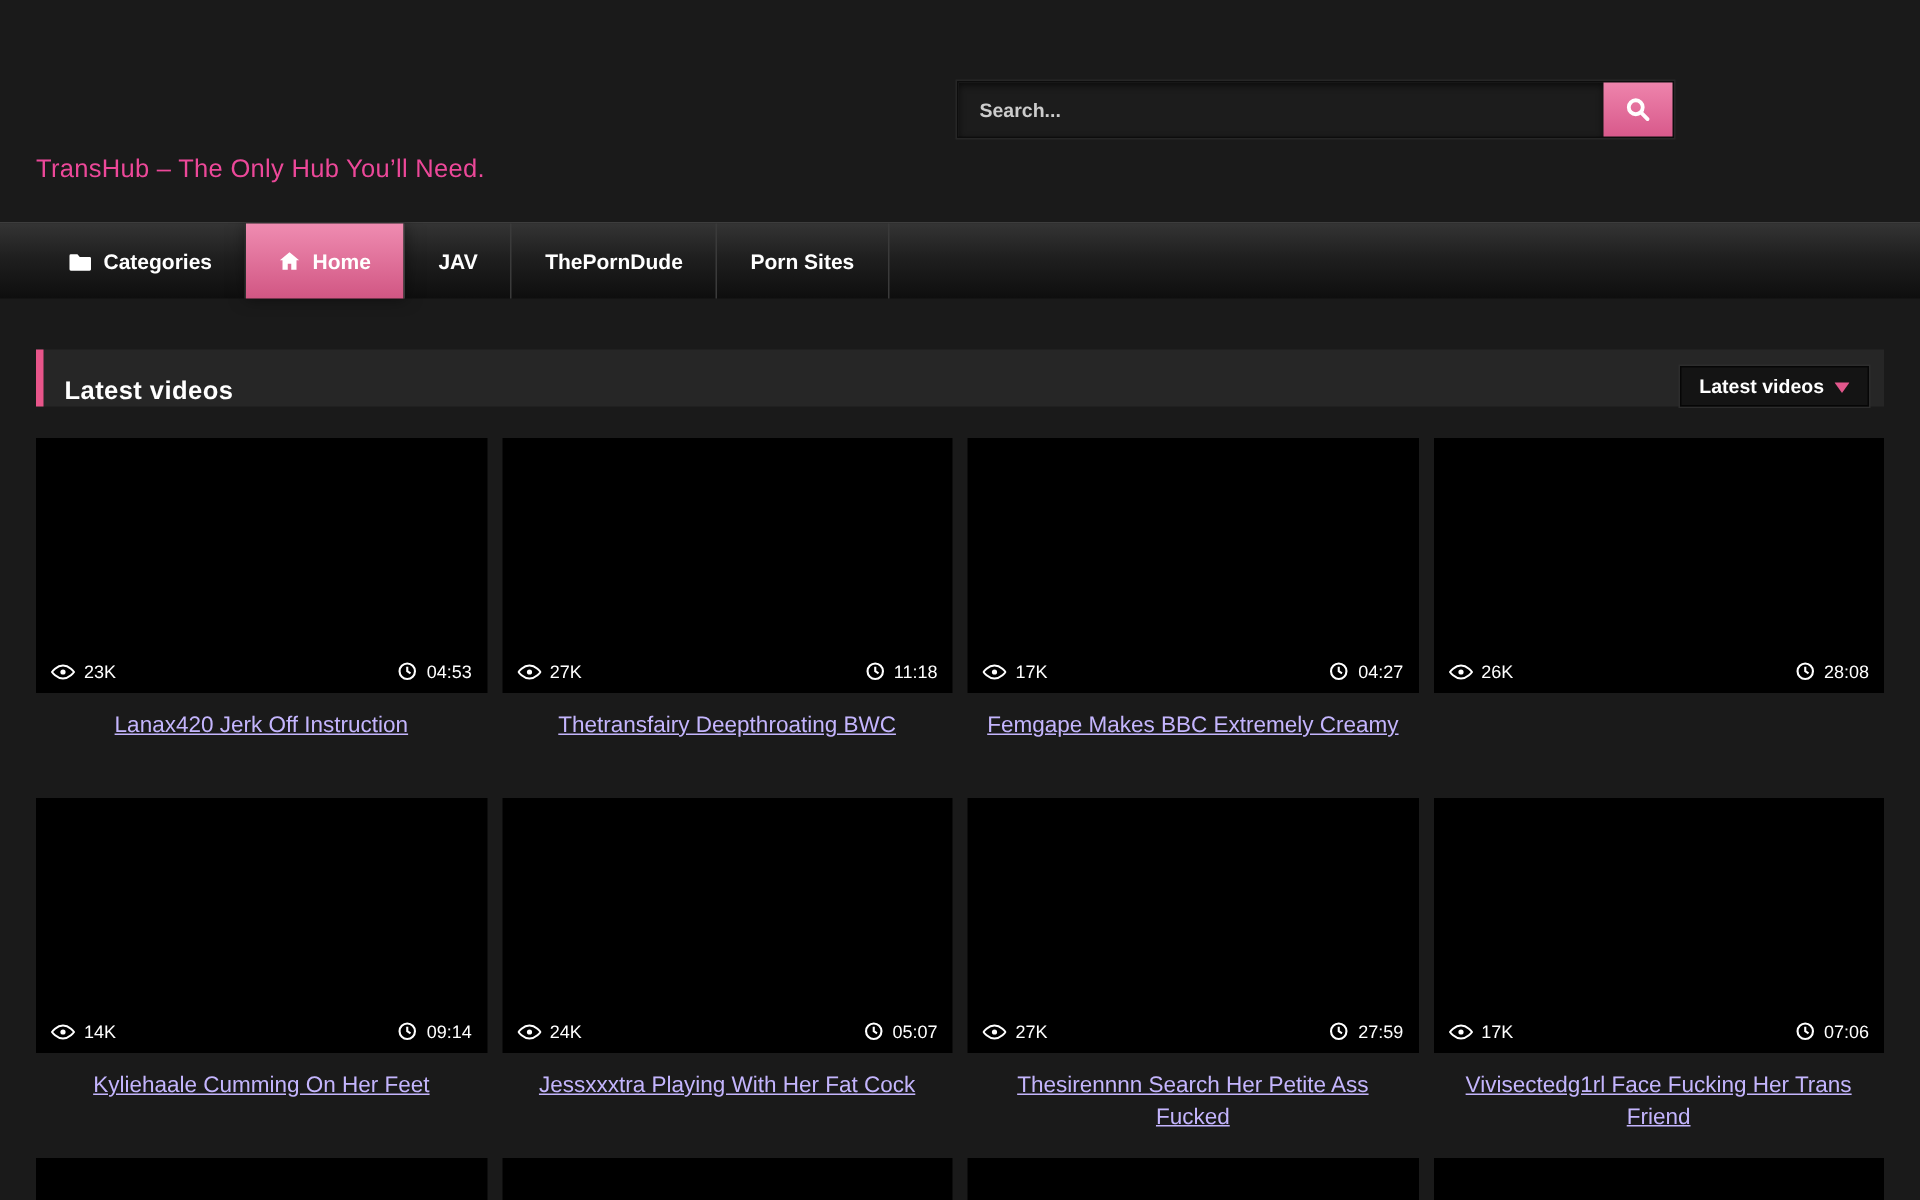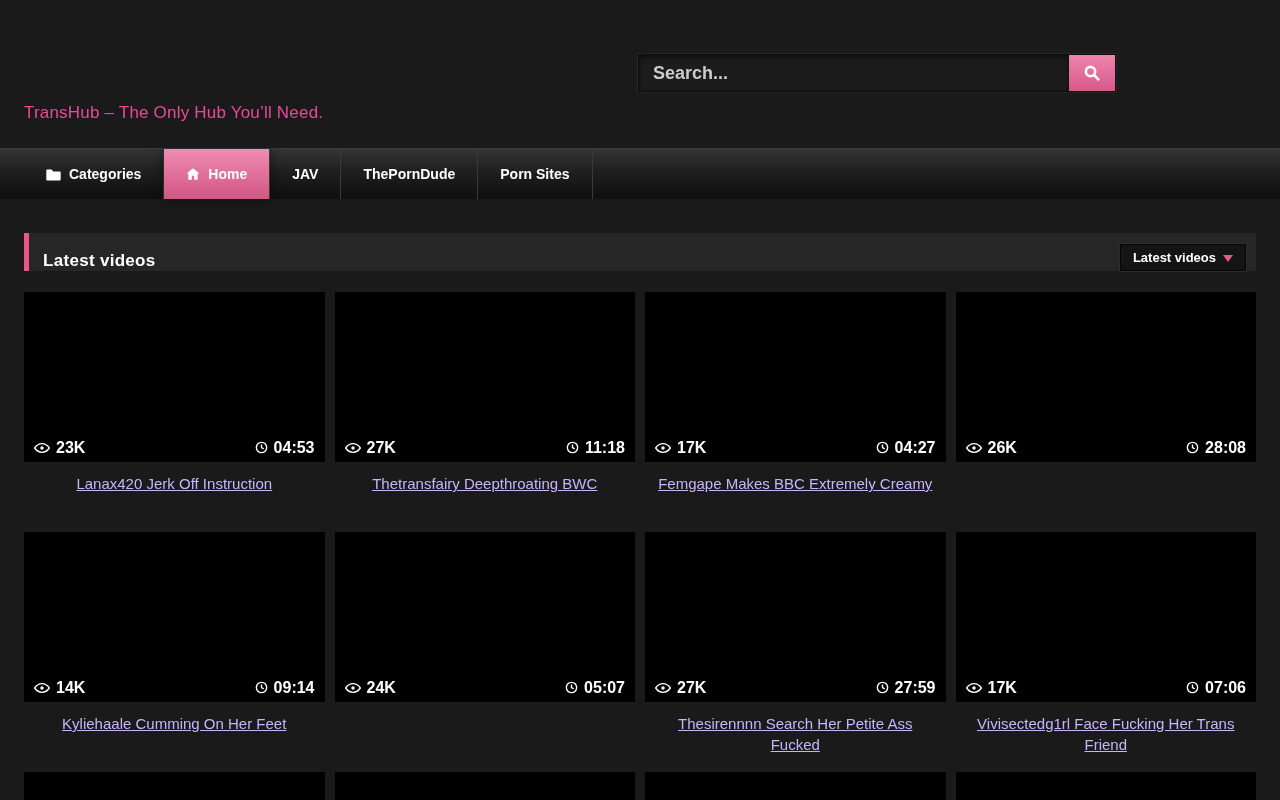--- a/index.html
+++ b/index.html
@@ -12,21 +12,21 @@
   
   .header { position:relative; height:148px; background:#1a1a1a; }
   .search-form {
     position:absolute; left:638px; top:54px;
     display:flex; align-items:stretch; height:38px;
     border:1px solid #0d0d0d; box-shadow:0 0 0 1px #262626;
   }
   .search-input {
     width:430px; height:100%;
     background:#1c1c1c; border:none; outline:none;
-    color:#e5e5e5; font-weight:bold; font-size:18px;
+    color:#e5e5e5; font-weight:bold; font-size:13px;
     padding:0 14px;
     box-shadow:inset 0 2px 5px rgba(0,0,0,.6);
     font-family:"Liberation Sans", sans-serif;
   }
   .search-input::placeholder { color:#cccccc; opacity:1; }
   .search-btn {
     width:46px; border:none; cursor:pointer;
     background:linear-gradient(#ee84ac,#d8598b);
     display:flex; align-items:center; justify-content:center;
   }
@@ -77,21 +77,21 @@
     column-gap:10px; row-gap:0;
   }
   .card { display:flex; flex-direction:column; cursor:pointer; }
   .thumb {
     height:170px; background:#000;
     display:flex; flex-direction:column; justify-content:flex-end;
   }
   .meta {
     height:29px; padding:0 10px;
     display:flex; align-items:center; justify-content:space-between;
-    font-size:16px; font-weight:bold; color:#fff;
+    font-size:12px; font-weight:normal; color:#fff;
   }
   .meta-left, .meta-right { display:flex; align-items:center; gap:6px; }
   .card-title {
     min-height:70px; padding:11px 10px 0;
     text-align:center; font-size:15px; color:#c4b5fd; line-height:1.4;text-decoration:underline;
   }
   .icon-svg { display:block; }
 </style>
 </head>
 <body>
@@ -302,20 +302,21 @@
             <span>
                 <svg class="icon-svg" width="13" height="13" viewBox="0 0 24 24" fill="none" stroke="#fff" stroke-width="2.6">
                   <circle cx="12" cy="12" r="9.5"></circle>
                   <path d="M12 6.5V12l4 2.5"></path>
                 </svg>
               </span>
             <span>05:07</span>
           </span>
         </div>
       </div>
+      <div class="card-title">Jessxxxtra Playing With Her Fat Cock</div>
     </div>
 
     <div class="card">
       <div class="thumb">
         <div class="meta">
           <span class="meta-left">
             <span>
                 <svg class="icon-svg" width="16" height="12" viewBox="0 0 24 16" fill="none" stroke="#fff" stroke-width="2">
                   <path d="M1 8s4.5-6.5 11-6.5S23 8 23 8s-4.5 6.5-11 6.5S1 8 1 8z"></path>
                   <circle cx="12" cy="8" r="2.6" fill="#fff" stroke="none"></circle>

